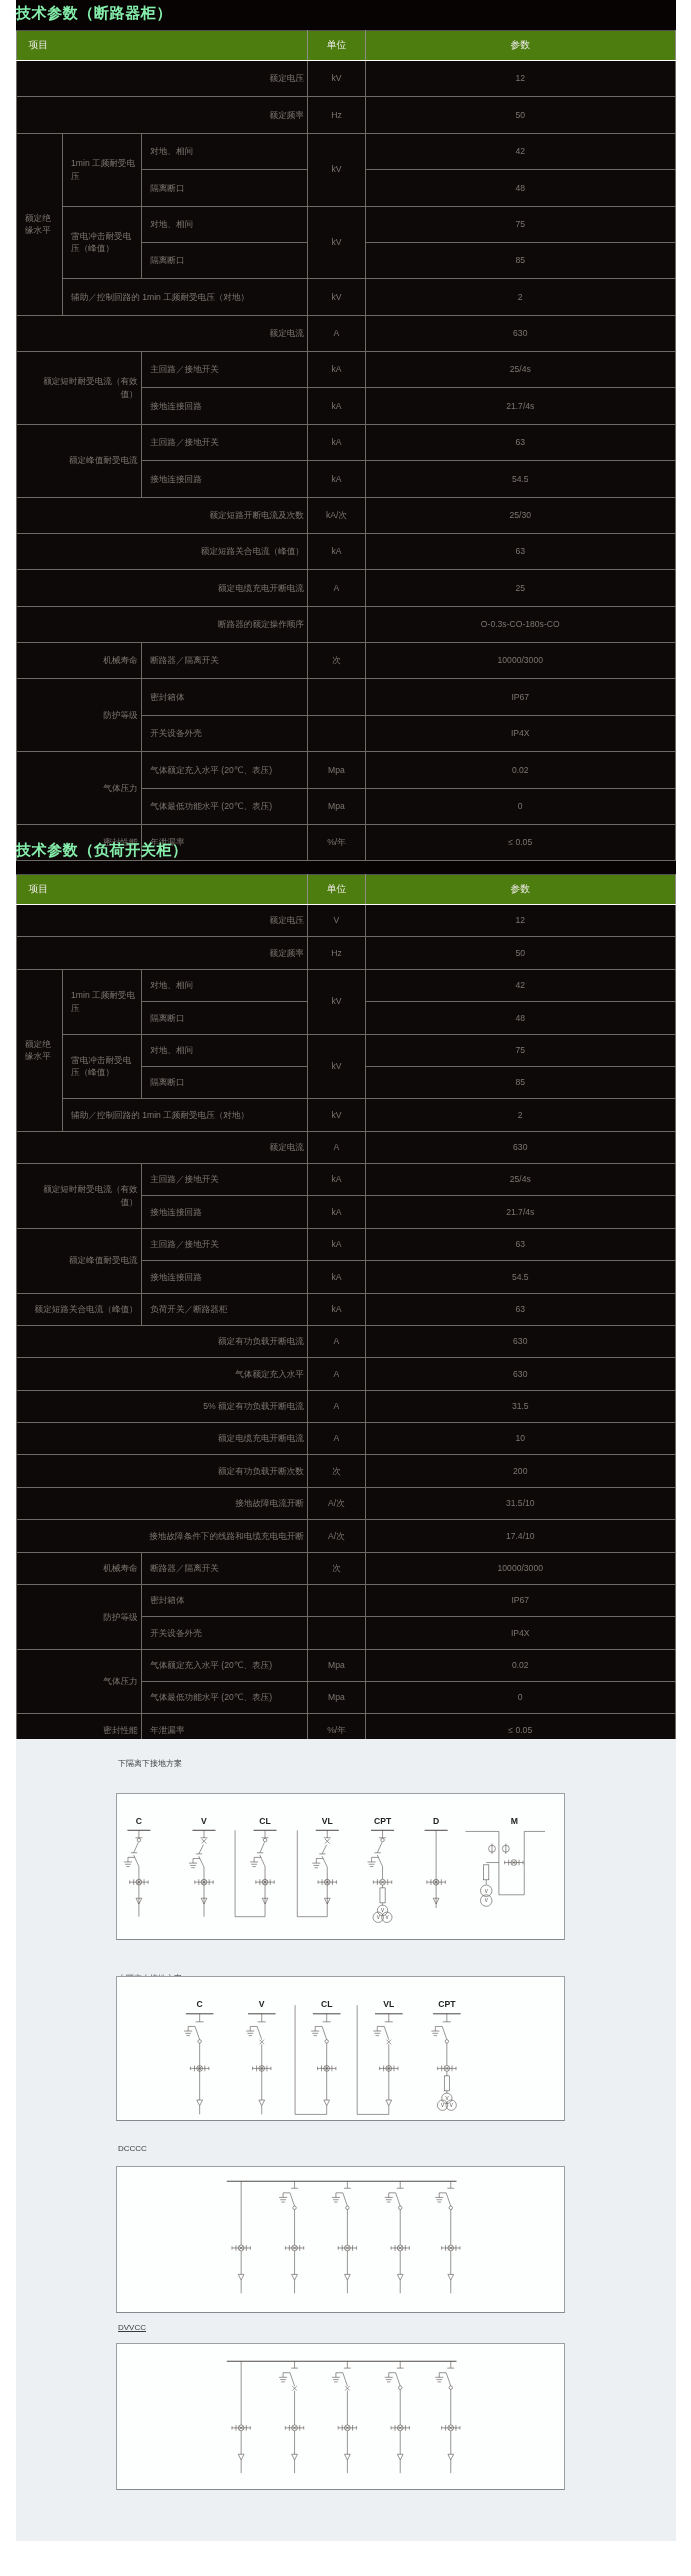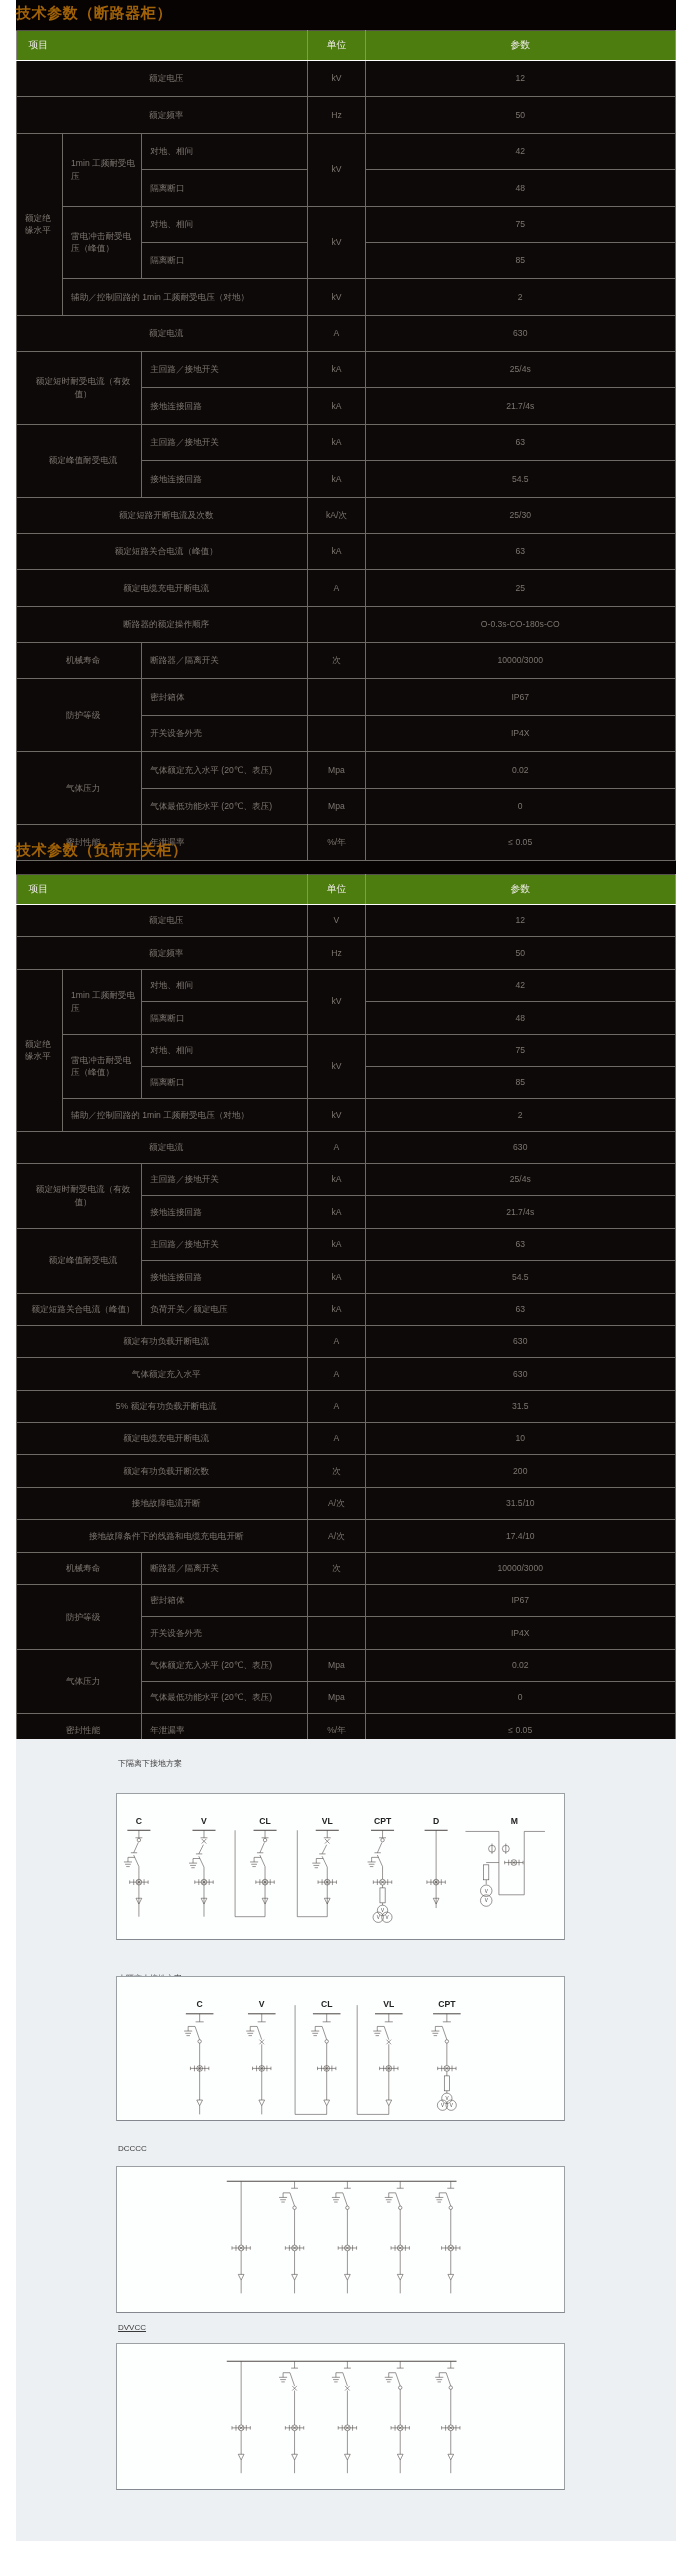--- a/index.html
+++ b/index.html
@@ -1,37 +1,37 @@
 <!DOCTYPE html>
 <html style="font-size:9.2px"><head>
 <meta charset="utf-8">
 <style>
   html,body{margin:0;padding:0;background:#ffffff;}
   body{font-family:"Liberation Sans","DejaVu Sans",sans-serif;}
   .page{position:relative;width:691px;height:2576px;background:#ffffff;overflow:hidden;}
 
   
   .panel-dark{position:absolute;left:16px;top:0;width:660px;height:1739px;background:#060302;}
-  .sec-heading{position:absolute;left:0;margin:0;font-size:15px;font-weight:bold;color:#a16207;letter-spacing:0.6px;white-space:nowrap;}
+  .sec-heading{position:absolute;left:0;margin:0;font-size:15px;font-weight:bold;color:#86efac;letter-spacing:0.6px;white-space:nowrap;}
   #heading-1{top:3.5px;}
   #heading-2{top:841px;}
   #heading-3{top:1764px;font-family:Liberation Serif, serif;}
 
   table.spec{border-collapse:collapse;table-layout:fixed;width:660px;position:absolute;left:0;}
   #table-1{top:30px;}
   #table-2{top:874px;}
   table.spec th{background:#4d7c0f;color:#f0edea;font-size:9.8px;font-weight:normal;
     border:0.6px solid #55504c;border-bottom:1.2px solid #ffffff;height:29px;padding:0 2.3px;}
   table.spec th.l{text-align:left;padding-left:11.5px;}
   table.spec th{border-left:0.6px solid #8d8a87;border-right:0.6px solid #8d8a87;}
   table.spec td{background:#0d0908;color:#7d7671;font-size:8.6px;text-align:center;
     border:0.6px solid #6e6a66;padding:1.2px 3.5px;line-height:1.45;}
   #table-1 td{height:33px;}
   #table-2 td{height:29px;}
-  table.spec td.l{text-align:center;padding-left:11.5px;margin-left:32px;}
+  table.spec td.l{text-align:right;padding-left:11.5px;margin-left:32px;}
   table.spec td.l2{text-align:left;padding-left:8px;}
 
   
   .panel-light{position:absolute;left:16px;top:1739px;width:660px;height:802px;background:#edf0f3;}
   .diag-label{position:absolute;left:102px;font-size:8px;color:#3b3b3b;}
   .diag-box{position:absolute;left:100px;width:447px;background:#fdfefe;
     border:0.6px solid #9aa0a4;border-bottom-color:#83898e;}
   #diag-label-1{top:19px;} #diag-box-1{top:54px;height:145px;}
   #diag-label-2{top:234px;} #diag-box-2{top:237px;height:143px;}
   #diag-label-3{top:405px;} #diag-box-3{top:427px;height:145px;}
@@ -385,21 +385,21 @@
             <td>kA</td>
             <td>63</td>
           </tr>
           <tr>
             <td class="l2">接地连接回路</td>
             <td>kA</td>
             <td>54.5</td>
           </tr>
           <tr>
             <td colspan="2" class="l">额定短路关合电流（峰值）</td>
-            <td class="l2">负荷开关／额定电压</td>
+            <td class="l2">负荷开关／断路器柜</td>
             <td>kA</td>
             <td>63</td>
           </tr>
           <tr>
             <td colspan="3" class="l">额定有功负载开断电流</td>
             <td>A</td>
             <td>630</td>
           </tr>
           <tr>
             <td colspan="3" class="l">气体额定充入水平</td>

